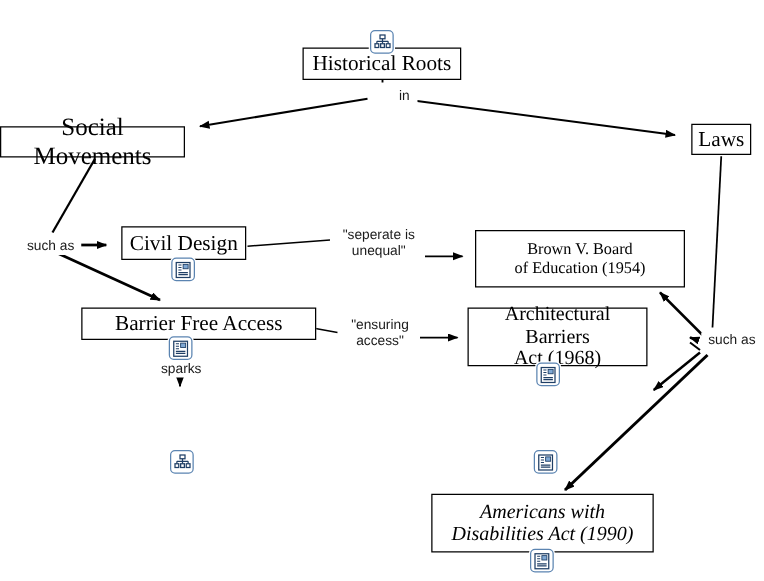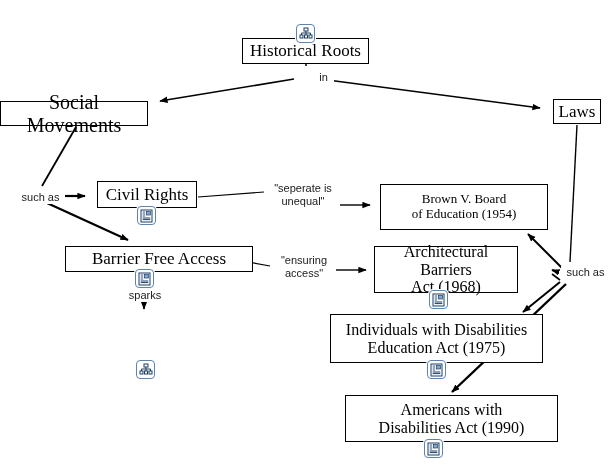--- a/index.html
+++ b/index.html
@@ -133,21 +133,21 @@
 
   <div class="node" style="left:0px; top:101px; width:148px; height:25px; font-size:20px;">
     <span class="lbl">Social Movements</span>
   </div>
 
   <div class="node" style="left:553px; top:99px; width:48px; height:25px; font-size:17px;">
     <span class="lbl">Laws</span>
   </div>
 
   <div class="node" style="left:97px; top:181px; width:100px; height:27px; font-size:17px;">
-    <span class="lbl">Civil Rights</span>
+    <span class="lbl">Civil Design</span>
   </div>
   <div class="node-icon" style="left:137px; top:206px;">
     <svg width="13" height="14" viewBox="0 0 13 14">
       <rect x="1" y="1" width="11" height="12" fill="#ffffff" stroke="#1f3f66" stroke-width="1"></rect>
       <rect x="6.5" y="2.5" width="4" height="3.5" fill="#7fa8d4" stroke="#1f3f66" stroke-width="0.7"></rect>
       <path d="M2.7,3 H5.2 M2.7,5 H5.2 M2.7,7 H5.2" stroke="#1f3f66" stroke-width="0.9"></path>
       <path d="M2.7,9 H10.3 M2.7,10.6 H10.3" stroke="#1f3f66" stroke-width="1"></path>
     </svg>
   </div>
 
@@ -184,34 +184,30 @@
   <div class="node-icon" style="left:136px; top:360px;">
     <svg width="14" height="14" viewBox="0 0 14 14">
       <rect x="5" y="1" width="4" height="3" fill="#fff" stroke="#1f3f66" stroke-width="1"></rect>
       <path d="M7,4 L7,6 M2.5,6 L11.5,6 M2.5,6 L2.5,8 M7,6 L7,8 M11.5,6 L11.5,8" stroke="#1f3f66" stroke-width="1" fill="none"></path>
       <rect x="1" y="8" width="3" height="3" fill="#fff" stroke="#1f3f66" stroke-width="1"></rect>
       <rect x="5.5" y="8" width="3" height="3" fill="#fff" stroke="#1f3f66" stroke-width="1"></rect>
       <rect x="10" y="8" width="3" height="3" fill="#fff" stroke="#1f3f66" stroke-width="1"></rect>
     </svg>
   </div>
 
-  <div class="node" style="left:330px; top:314px; width:213px; height:49px; font-size:16px;">
-    <span class="lbl">Individuals with Disabilities
-Education Act (1975)</span>
-  </div>
   <div class="node-icon" style="left:427px; top:360px;">
     <svg width="13" height="14" viewBox="0 0 13 14">
       <rect x="1" y="1" width="11" height="12" fill="#ffffff" stroke="#1f3f66" stroke-width="1"></rect>
       <rect x="6.5" y="2.5" width="4" height="3.5" fill="#7fa8d4" stroke="#1f3f66" stroke-width="0.7"></rect>
       <path d="M2.7,3 H5.2 M2.7,5 H5.2 M2.7,7 H5.2" stroke="#1f3f66" stroke-width="0.9"></path>
       <path d="M2.7,9 H10.3 M2.7,10.6 H10.3" stroke="#1f3f66" stroke-width="1"></path>
     </svg>
   </div>
 
-  <div class="node" style="left:345px; top:395px; width:213px; height:47px; font-size:16px;">
+  <div class="node" style="left:345px; top:395px; width:178px; height:47px; font-size:16px;font-style:italic;">
     <span class="lbl">Americans with
 Disabilities Act (1990)</span>
   </div>
   <div class="node-icon" style="left:424px; top:439px;">
     <svg width="13" height="14" viewBox="0 0 13 14">
       <rect x="1" y="1" width="11" height="12" fill="#ffffff" stroke="#1f3f66" stroke-width="1"></rect>
       <rect x="6.5" y="2.5" width="4" height="3.5" fill="#7fa8d4" stroke="#1f3f66" stroke-width="0.7"></rect>
       <path d="M2.7,3 H5.2 M2.7,5 H5.2 M2.7,7 H5.2" stroke="#1f3f66" stroke-width="0.9"></path>
       <path d="M2.7,9 H10.3 M2.7,10.6 H10.3" stroke="#1f3f66" stroke-width="1"></path>
     </svg>

